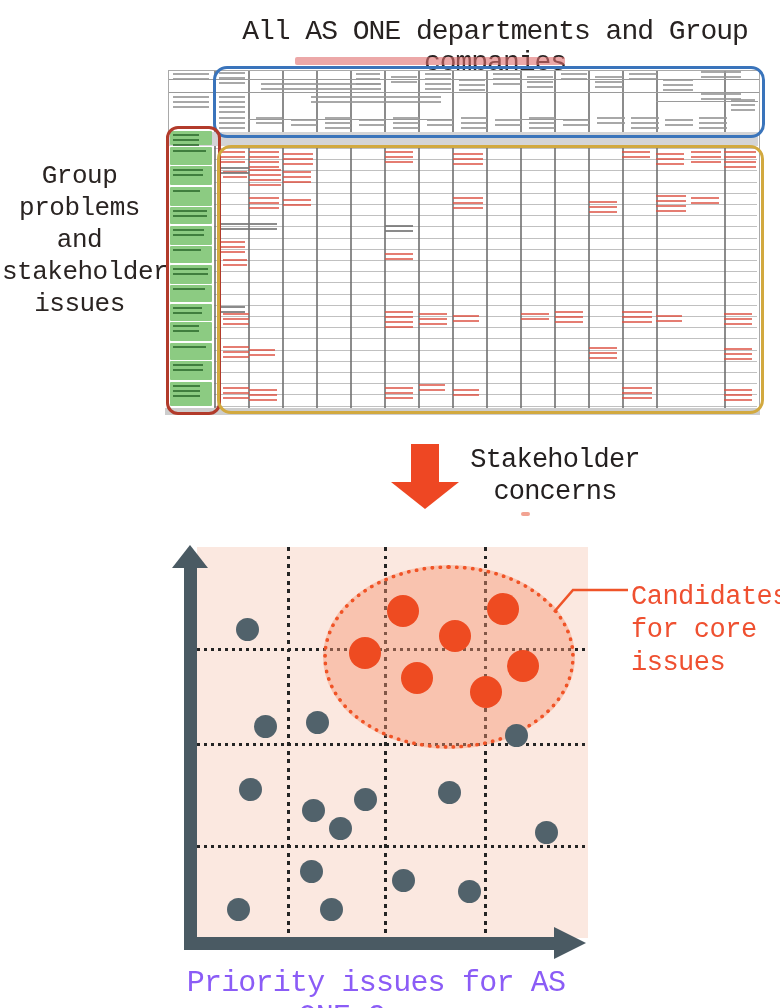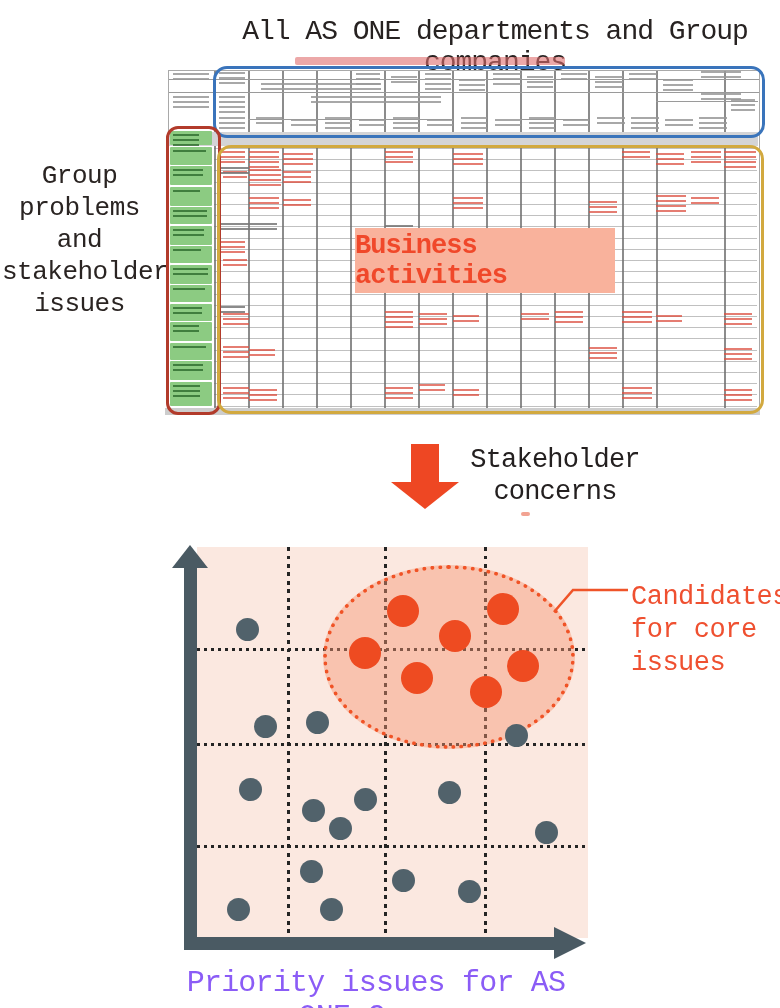--- a/index.html
+++ b/index.html
@@ -221,21 +221,20 @@
         <div class="gtxt" style="width: 33px; height: 2.5px;"></div>
       </div>
       <div class="gcell" style="height: 19px; background: rgb(140, 203, 130);">
         <div class="gtxt" style="width: 30px; height: 7.5px;"></div>
       </div>
       <div class="gcell" style="height: 24px; background: rgb(140, 203, 130);">
         <div class="gtxt" style="width: 27px; height: 12.5px;"></div>
       </div>
     </div>
   <div class="abs tbl-shadow"></div>
-  <div class="abs biz-box" id="bizbox" style="background: rgb(249, 178, 156); color: rgb(240, 72, 42);">Business activities</div>
   <div class="abs box-blue" style="border-color: rgb(58, 116, 187);"></div>
   <div class="abs box-red" style="border-color: rgb(178, 59, 43);"></div>
   <div class="abs box-yellow" style="border-color: rgb(210, 169, 63);"></div>
 
   <div class="abs arrow-shaft" id="arrowshaft" style="background: rgb(238, 71, 35);"></div>
   <div class="abs arrow-head"></div>
   <div class="abs stake-label">Stakeholder
 concerns</div>
   <div class="abs pink-tick"></div>
 

